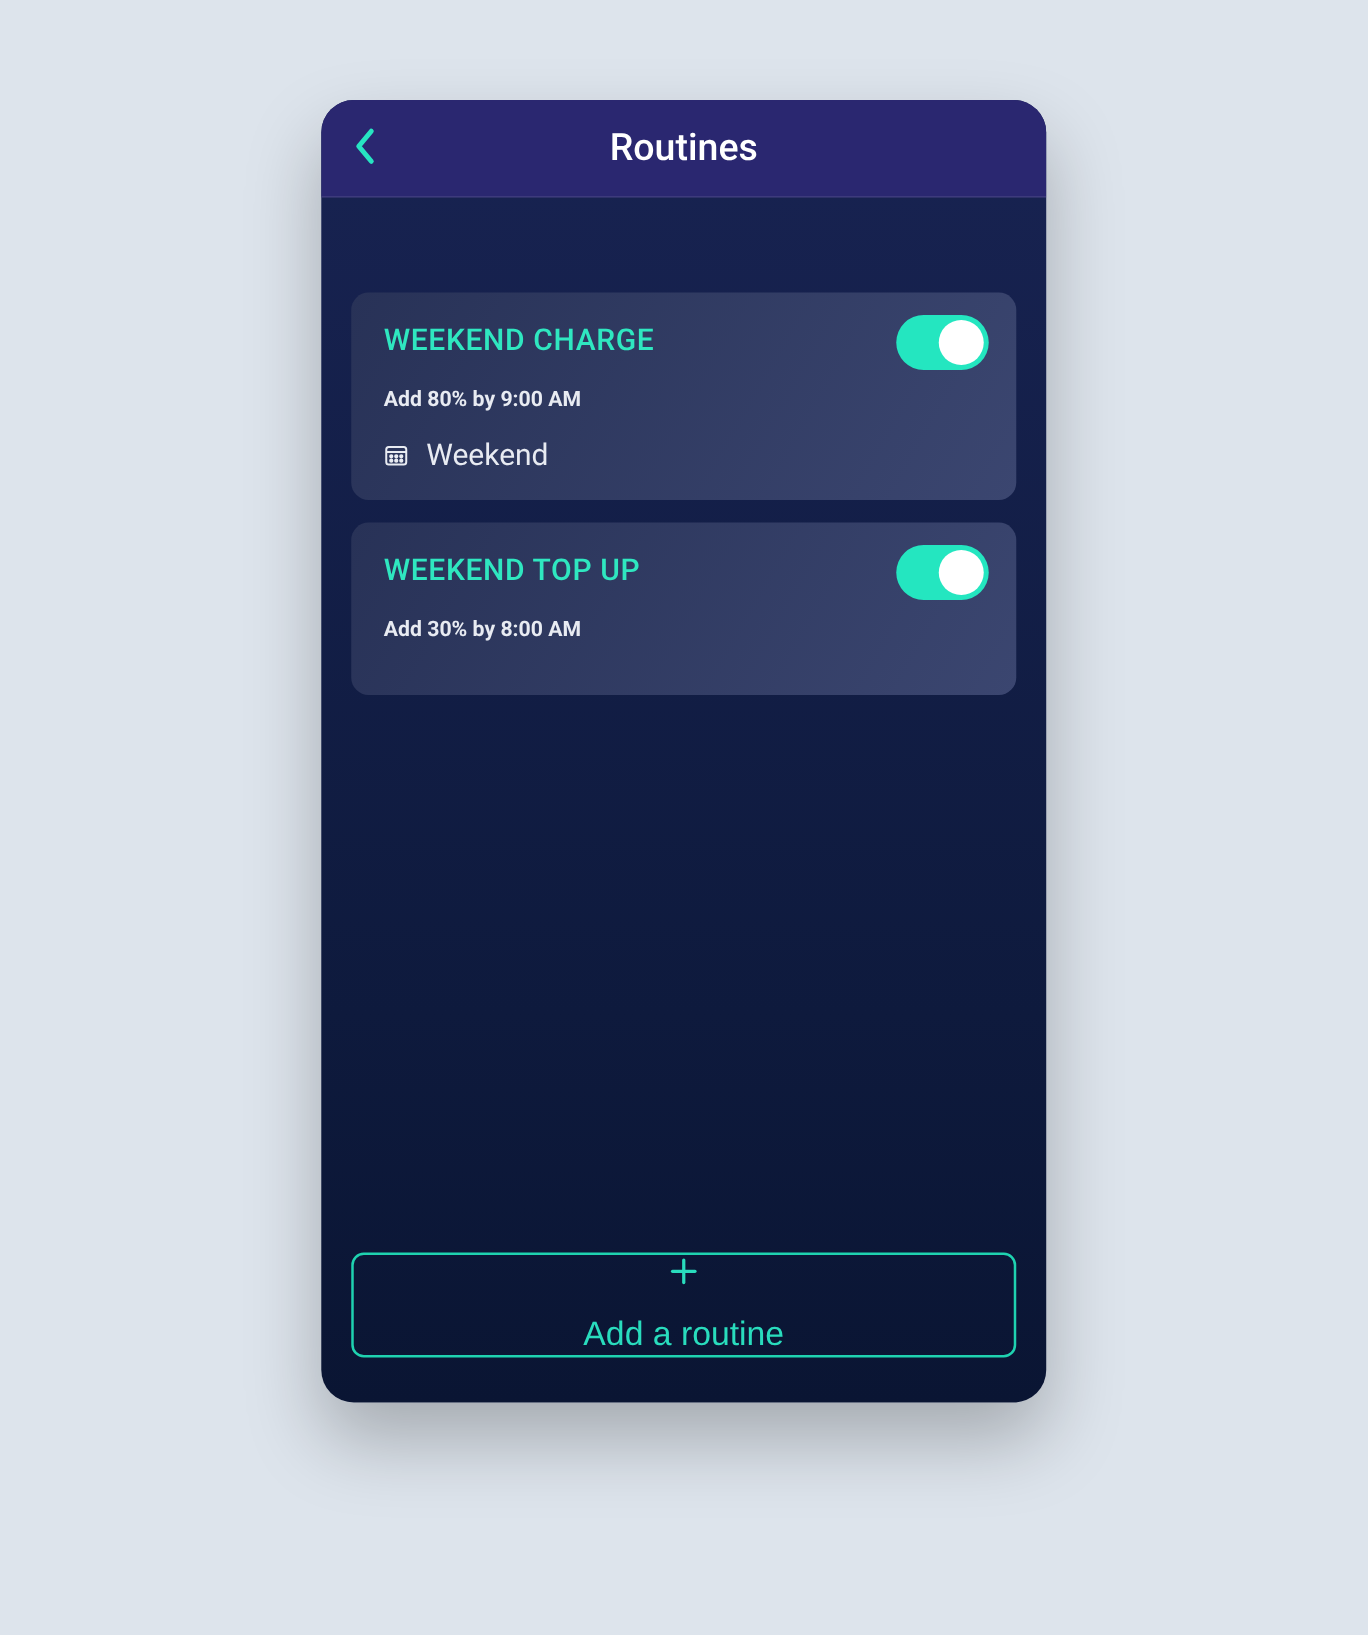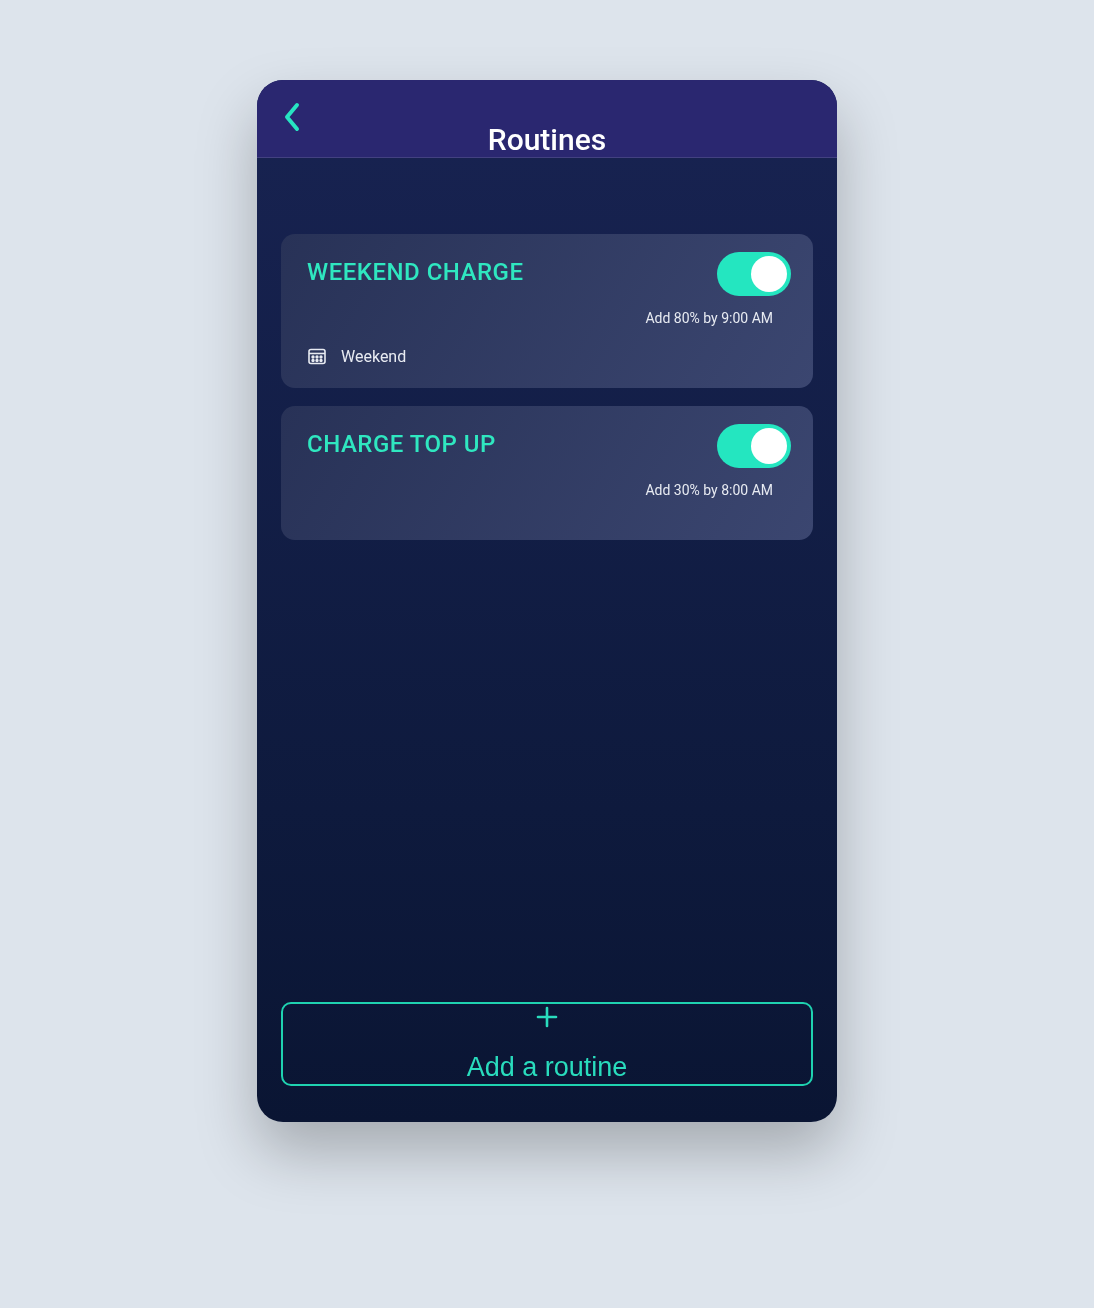--- a/index.html
+++ b/index.html
@@ -26,21 +26,21 @@
     display: flex;
     flex-direction: column;
     overflow: hidden;
     position: relative;
   }
   .header {
     height: 78px;
     background: #2a2770;
     border-bottom: 1px solid rgba(255,255,255,0.12);
     display: flex;
-    align-items: flex-end;
+    align-items: center;
     justify-content: center;
     position: relative;
   }
   .back-btn {
     position: absolute;
     left: 10px;
     top: 0;
     bottom: 0;
     width: 50px;
     display: flex;
@@ -57,43 +57,42 @@
   .content {
     flex: 1;
     padding: 76px 24px 24px 24px;
     display: flex;
     flex-direction: column;
     gap: 18px;
   }
   .card {
     background: linear-gradient(120deg, #283257 0%, #3b4670 100%);
     border-radius: 14px;
-    padding: 24px 40px 22px 26px;
+    padding: 24px 28px 22px 26px;
     position: relative;
   }
   .card-title {
     color: #2fe7c0;
     font-size: 24px;
     font-weight: 500;
     letter-spacing: 0.5px;
     margin-bottom: 24px;
   }
   .card-desc {
     color: #e8ebf2;
-    font-size: 14px;
-    font-weight: 400;
+    font-size: 17px;
+    font-weight: 700;
     margin-bottom: 20px;
-    text-align: right;
   }
   .card-row {
     display: flex;
     align-items: center;
     gap: 14px;
     color: #e8ebf2;
-    font-size: 16px;
+    font-size: 24px;
   }
   .cal-icon {
     width: 20px;
     height: 20px;
     display: inline-flex;
     align-items: center;
     justify-content: center;
   }
   .cal-icon svg { width: 20px; height: 20px; }
   .toggle {
@@ -172,21 +171,21 @@
             </svg>
           </span>
           <span>Weekend</span>
         </div>
         <div class="toggle">
           <div class="knob"></div>
         </div>
       </div>
 
       <div class="card">
-        <div class="card-title">CHARGE TOP UP</div>
+        <div class="card-title">WEEKEND TOP UP</div>
         <div class="card-desc">Add 30% by 8:00 AM</div>
         <div class="toggle">
           <div class="knob"></div>
         </div>
       </div>
 
     </div>
 
     <div class="footer">
       <button class="add-btn">

